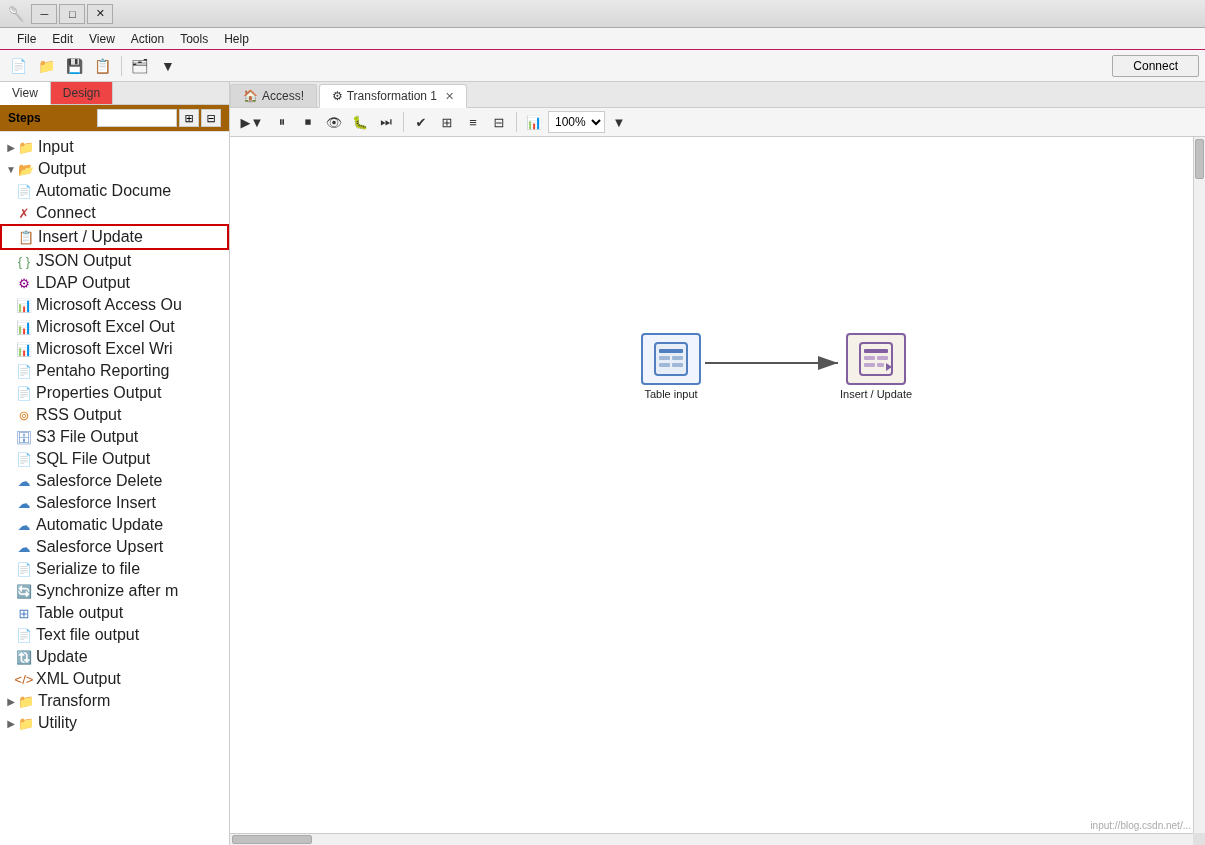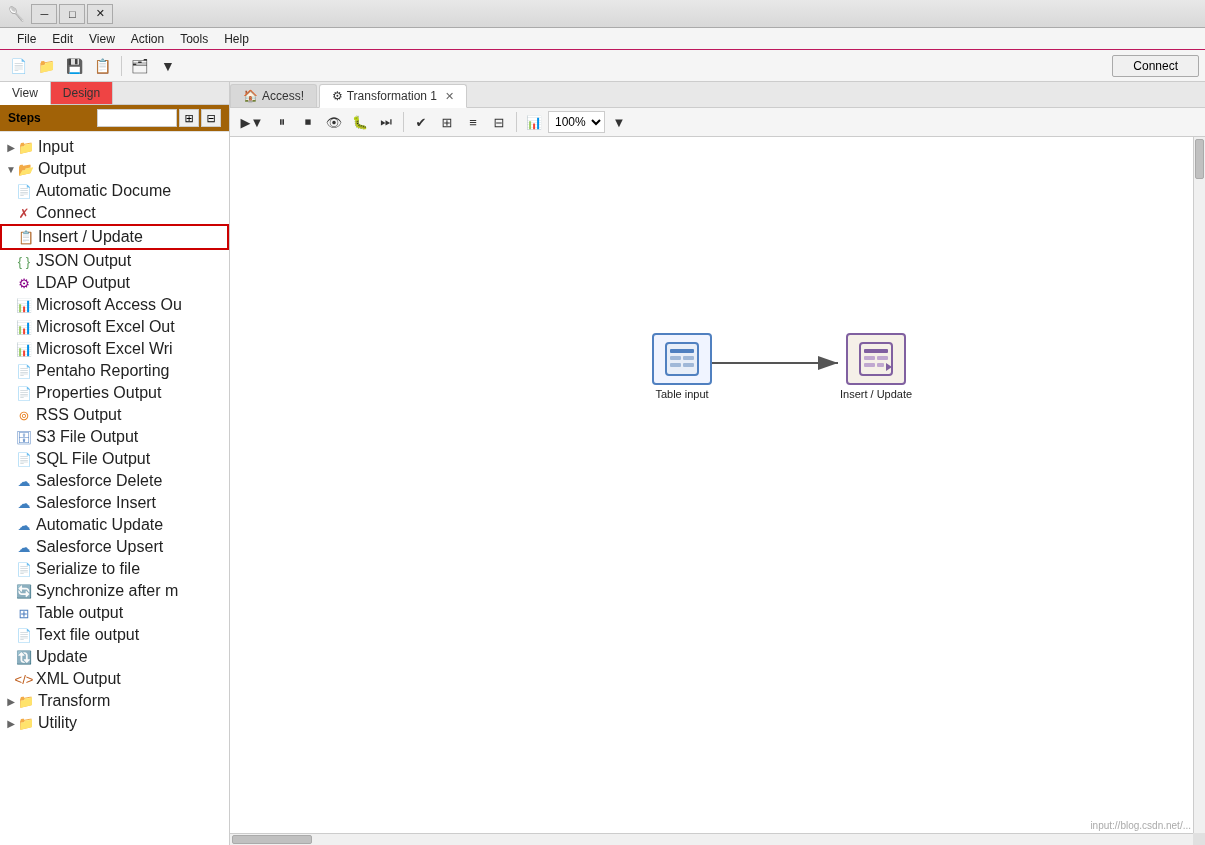--- a/index.html
+++ b/index.html
@@ -542,21 +542,21 @@
 
         <svg class="arrow-svg" xmlns="http://www.w3.org/2000/svg">
           <defs>
             <marker id="arrowhead" markerWidth="10" markerHeight="7" refX="10" refY="3.5" orient="auto">
               <polygon points="0 0, 10 3.5, 0 7" fill="#555"></polygon>
             </marker>
           </defs>
           <line x1="475" y1="226" x2="608" y2="226" stroke="#555" stroke-width="2" marker-end="url(#arrowhead)"></line>
         </svg>
 
-        <div class="node" style="left: 422px; top: 196px;">
+        <div class="node" style="left: 411px; top: 196px;">
           <div class="node-box">
             <svg width="36" height="36" viewBox="0 0 36 36" fill="none" xmlns="http://www.w3.org/2000/svg">
               <rect x="2" y="2" width="32" height="32" rx="3" fill="#e8eef8" stroke="#5080c0" stroke-width="2"></rect>
               <rect x="6" y="8" width="24" height="4" rx="1" fill="#5080c0"></rect>
               <rect x="6" y="15" width="11" height="4" rx="1" fill="#a0b8d8"></rect>
               <rect x="19" y="15" width="11" height="4" rx="1" fill="#a0b8d8"></rect>
               <rect x="6" y="22" width="11" height="4" rx="1" fill="#a0b8d8"></rect>
               <rect x="19" y="22" width="11" height="4" rx="1" fill="#a0b8d8"></rect>
             </svg>
           </div>

